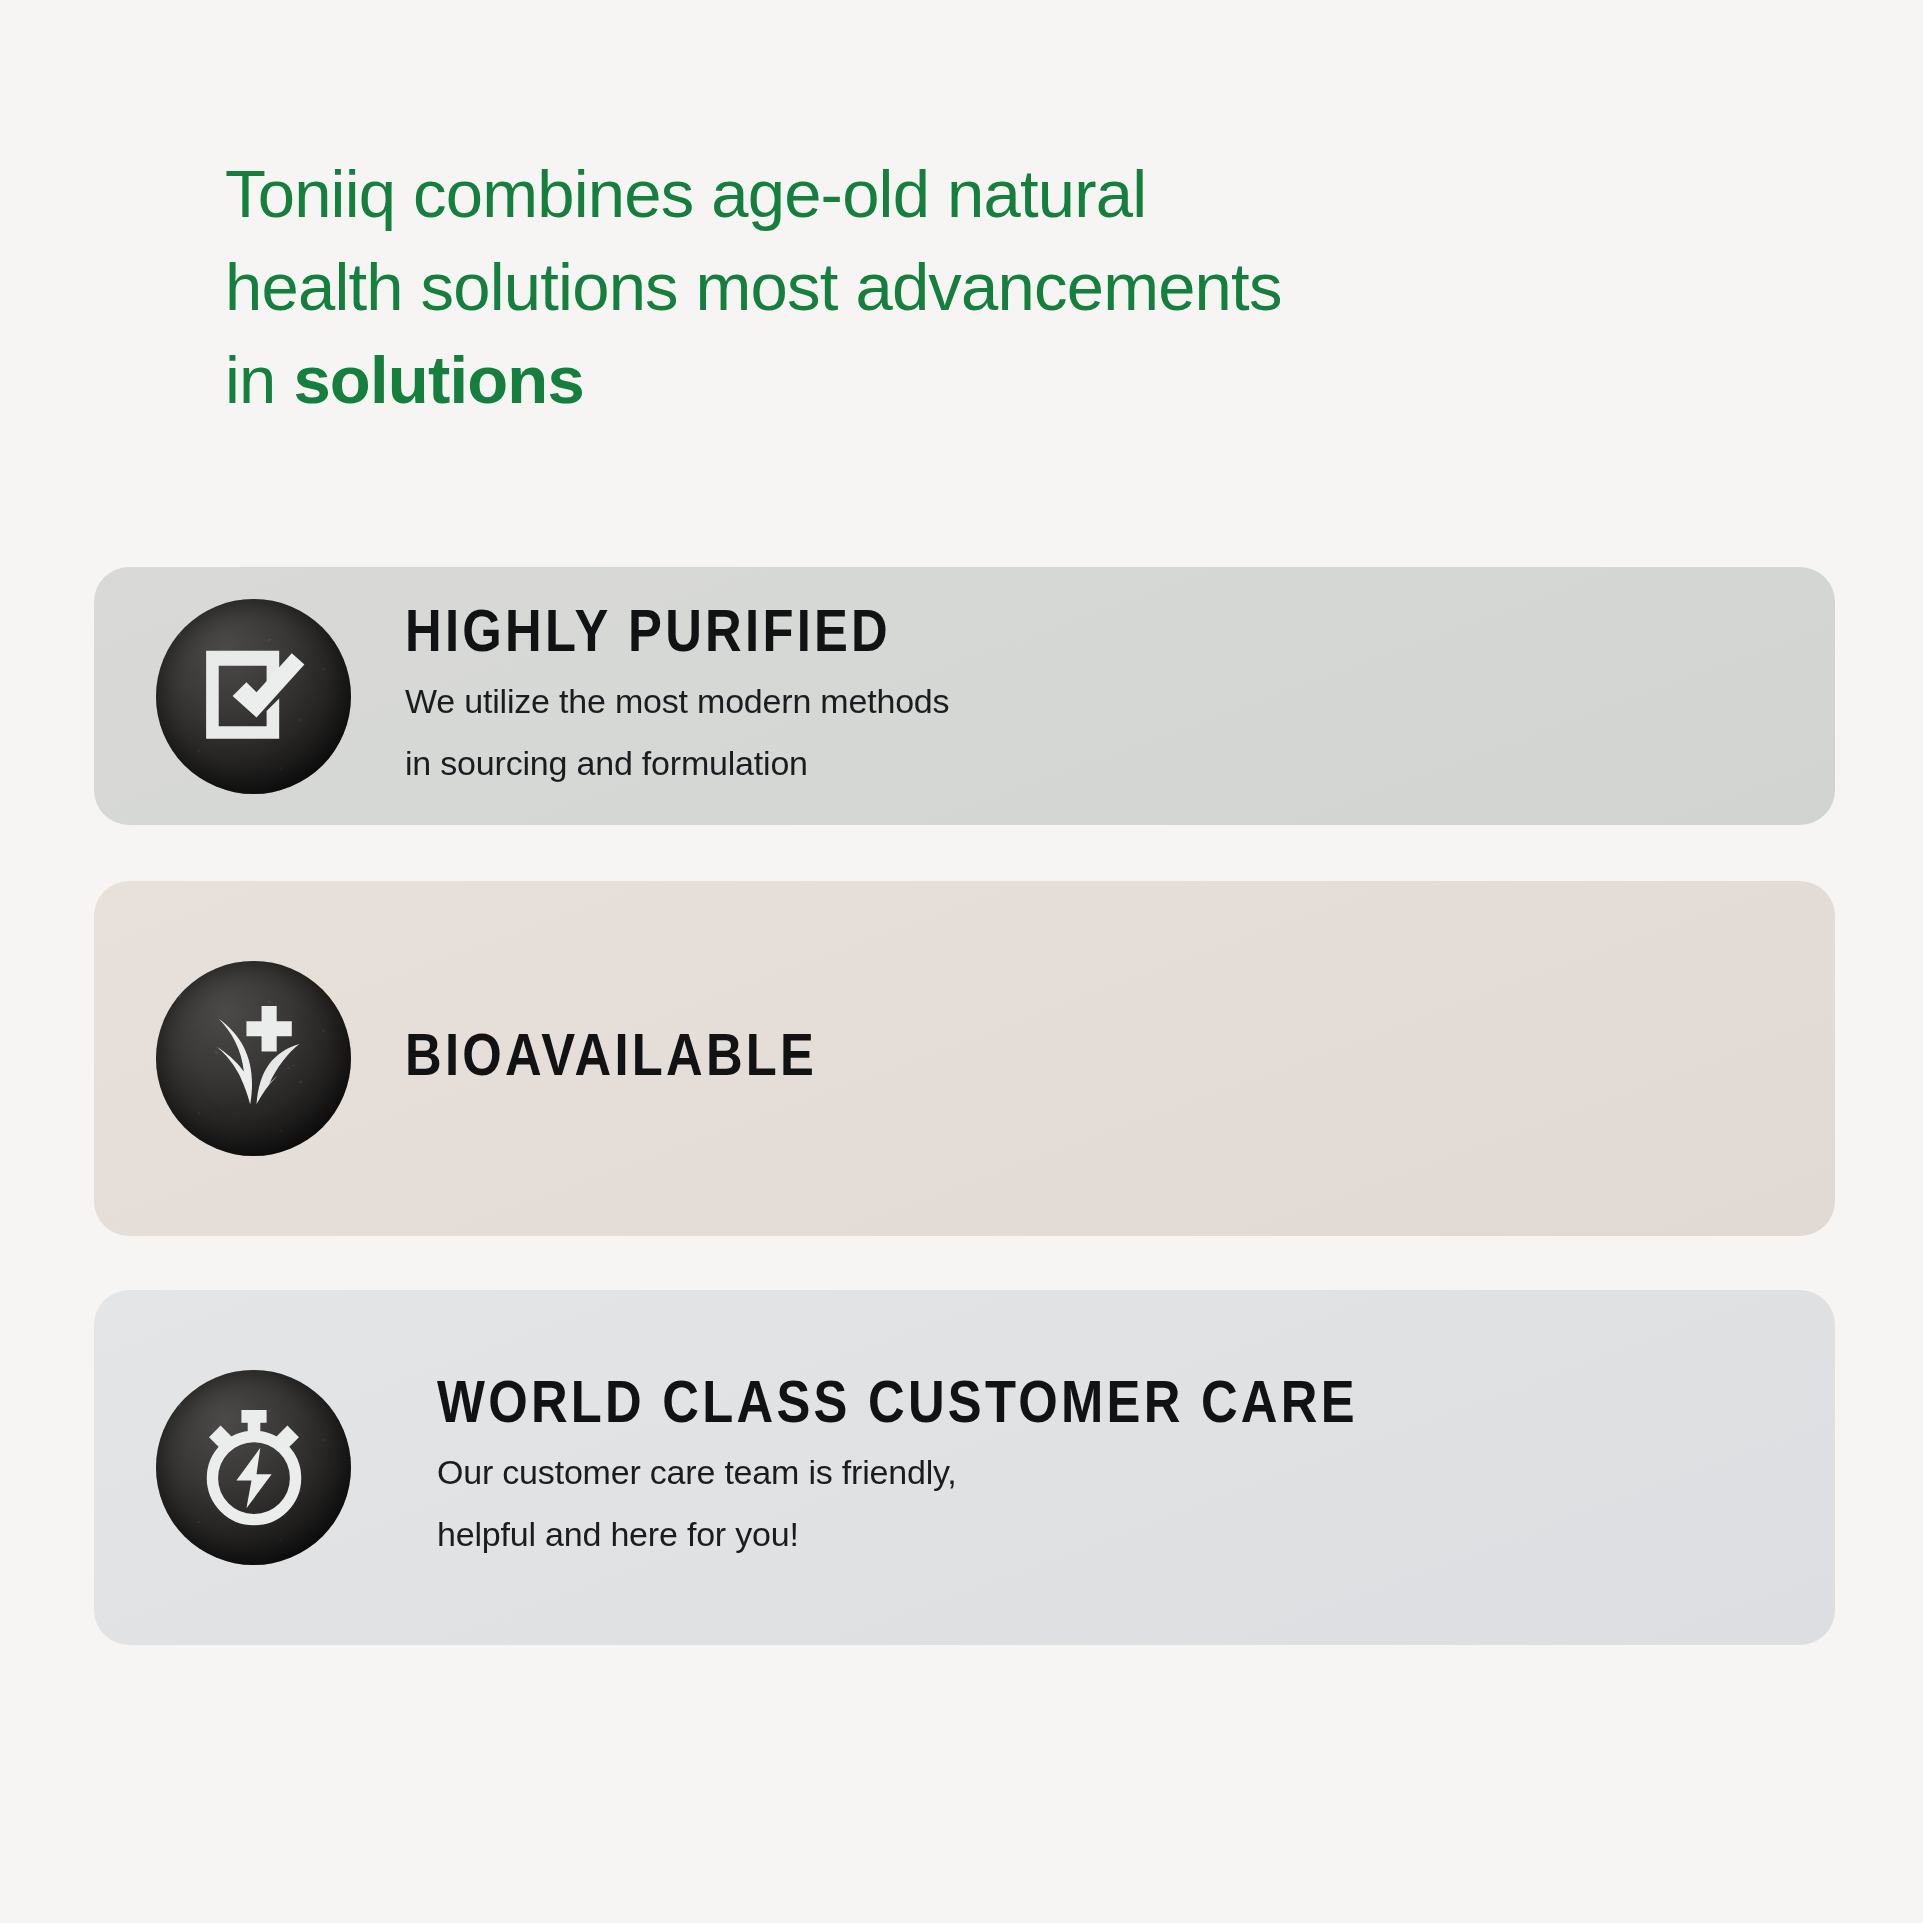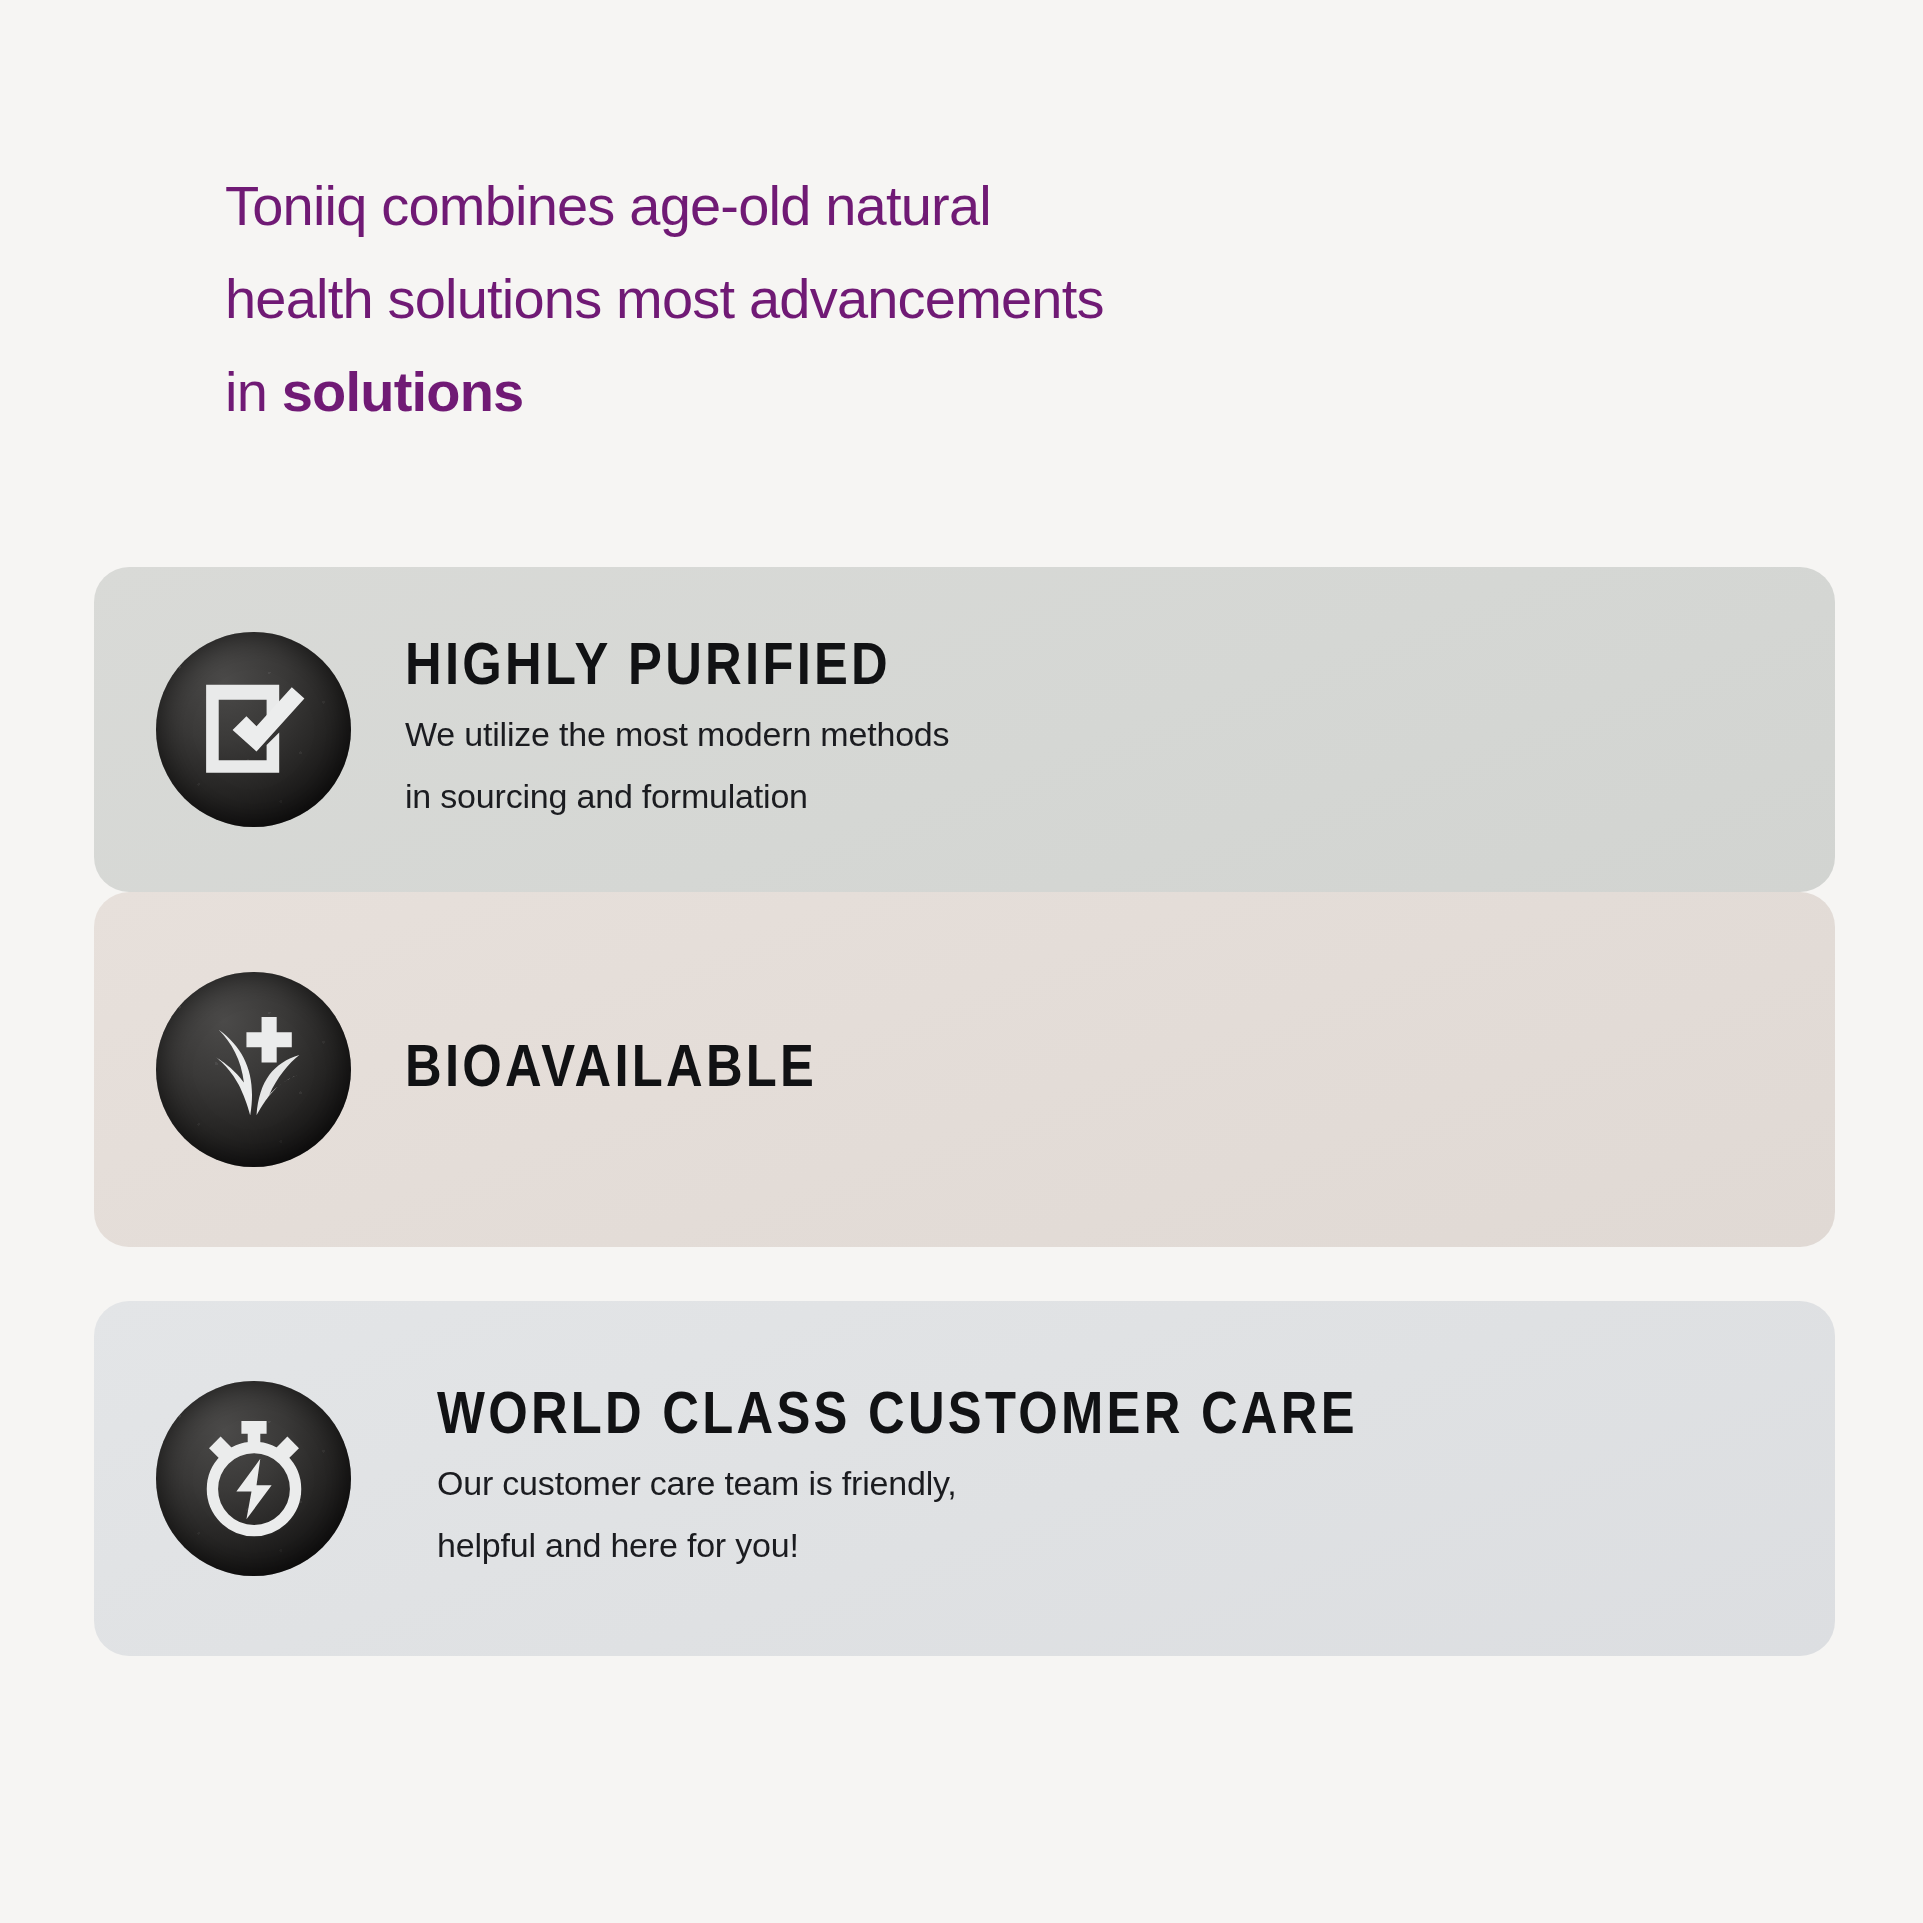--- a/index.html
+++ b/index.html
@@ -16,26 +16,26 @@
     position: relative;
     width: 1924px;
     height: 1924px;
     background: #f6f5f3;
   }
 
   
   .headline {
     position: absolute;
     left: 225px;
-    top: 159px;
+    top: 147px;
     width: 1488px;
-    font-size: 56px;
+    font-size: 67px;
     line-height: 93px;
     letter-spacing: -0.8px;
-    color: #701a75;
+    color: #15803d;
     font-weight: 400;
   }
   .headline .strong { font-weight: 700; }
   .headline .line { display: block; white-space: pre; }
 
   
   .cards {
     position: absolute;
     left: 94px;
     top: 567px;
@@ -45,21 +45,22 @@
   .card {
     position: relative;
     width: 1741px;
     border-radius: 35px;
     display: flex;
     align-items: center;
     overflow: hidden;
   }
 
   .card--purified {
-    height: 325px;
+    height: 258px;
+    margin-bottom: 56px;
     background: linear-gradient(160deg, #d9dad7 0%, #d5d7d4 55%, #d2d4d1 100%);
   }
   .card--bioavailable {
     height: 355px;
     margin-bottom: 54px;
     background: linear-gradient(160deg, #e7e0db 0%, #e3dcd7 55%, #e0d9d4 100%);
   }
   .card--care {
     height: 355px;
     background: linear-gradient(160deg, #e3e5e7 0%, #dfe1e3 55%, #dcdee1 100%);

